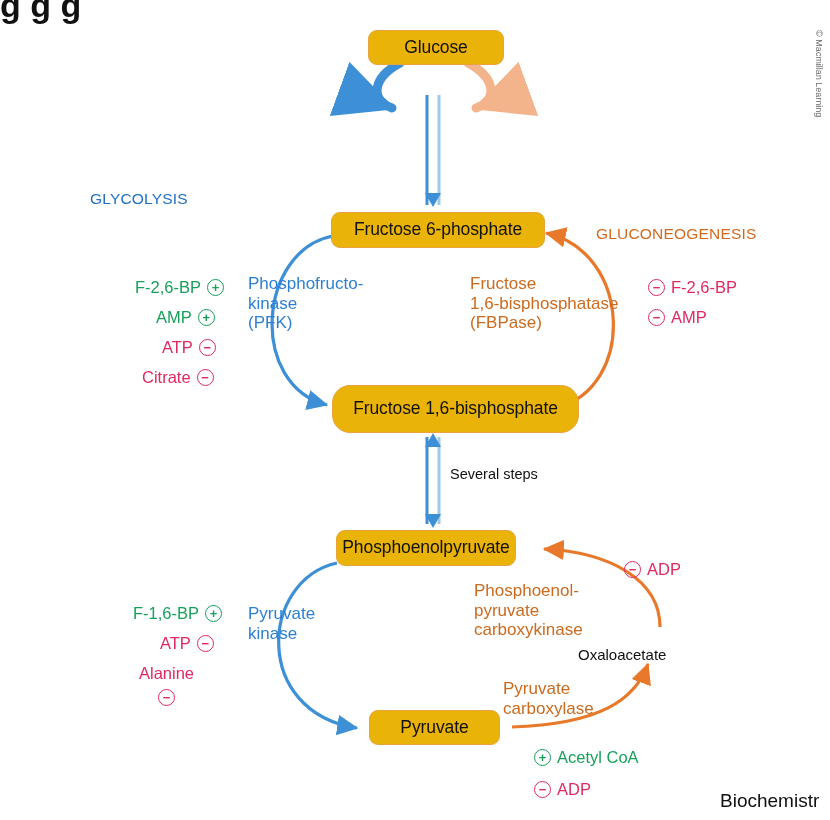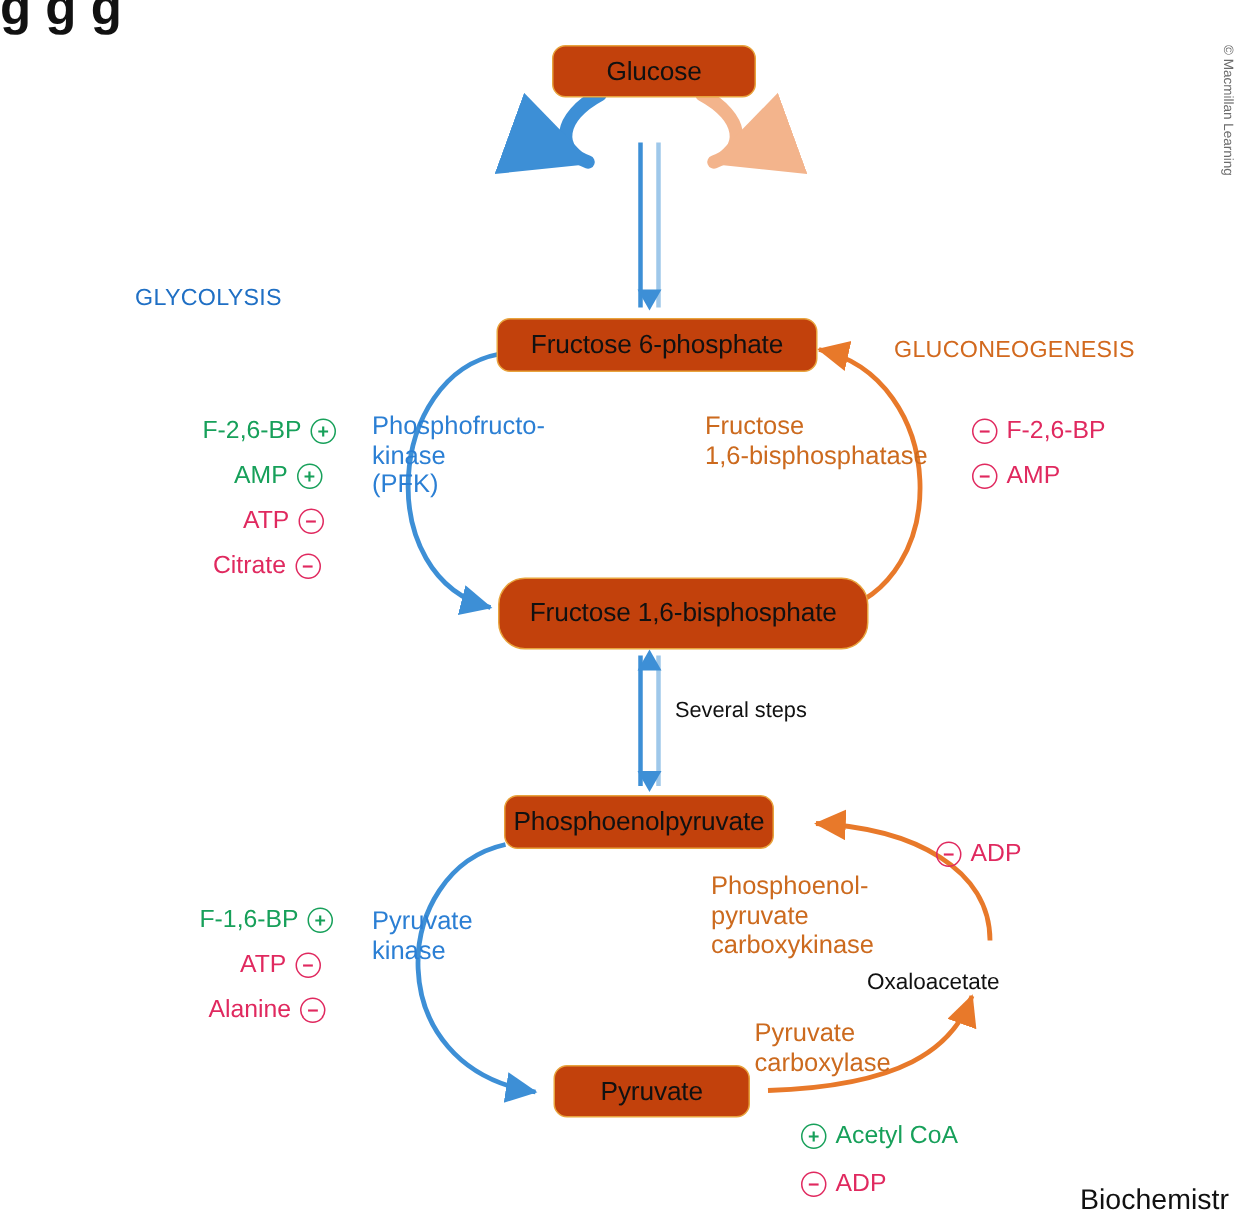--- a/index.html
+++ b/index.html
@@ -22,21 +22,21 @@
   }
   svg.layer {
     position: absolute;
     left: 0; top: 0;
     width: 830px;
     height: 820px;
     pointer-events: none;
   }
   .node {
     position: absolute;
-    background: #c2410c;
+    background: #eab308;
     border: 1.6px solid #e8a33d;
     border-radius: 9px;
     color: #111111;
     font-size: 17.5px;
     line-height: 1;
     display: flex;
     align-items: center;
     justify-content: center;
     box-sizing: border-box;
     white-space: nowrap;
@@ -180,20 +180,21 @@
 
   <div class="enzyme blue" style="left:248px; top:274px;">
     <div>Phosphofructo-</div>
     <div>kinase</div>
     <div>(PFK)</div>
   </div>
 
   <div class="enzyme orange" style="left:470px; top:274px; text-align:left;">
     <div>Fructose</div>
     <div>1,6-bisphosphatase</div>
+    <div>(FBPase)</div>
   </div>
 
   <div class="enzyme blue" style="left:248px; top:604px;">
     <div>Pyruvate</div>
     <div>kinase</div>
   </div>
 
   <div class="enzyme orange" style="left:474px; top:581px;">
     <div>Phosphoenol-</div>
     <div>pyruvate</div>
@@ -232,21 +233,21 @@
   </div>
 
   <div class="regulator pos" style="left:133px; top:604px;">
     <span>F-1,6-BP</span>
     <span class="sign">+</span>
   </div>
   <div class="regulator neg" style="left:160px; top:634px;">
     <span>ATP</span>
     <span class="sign">−</span>
   </div>
-  <div class="regulator neg" style="left:139px; top:664px;">
+  <div class="regulator neg" style="left:139px; top:664px;flex-direction:column;">
     <span>Alanine</span>
     <span class="sign">−</span>
   </div>
 
   <div class="regulator neg" style="left:624px; top:560px;">
     <span class="sign">−</span>
     <span>ADP</span>
   </div>
 
   <div class="regulator pos" style="left:534px; top:748px;">

